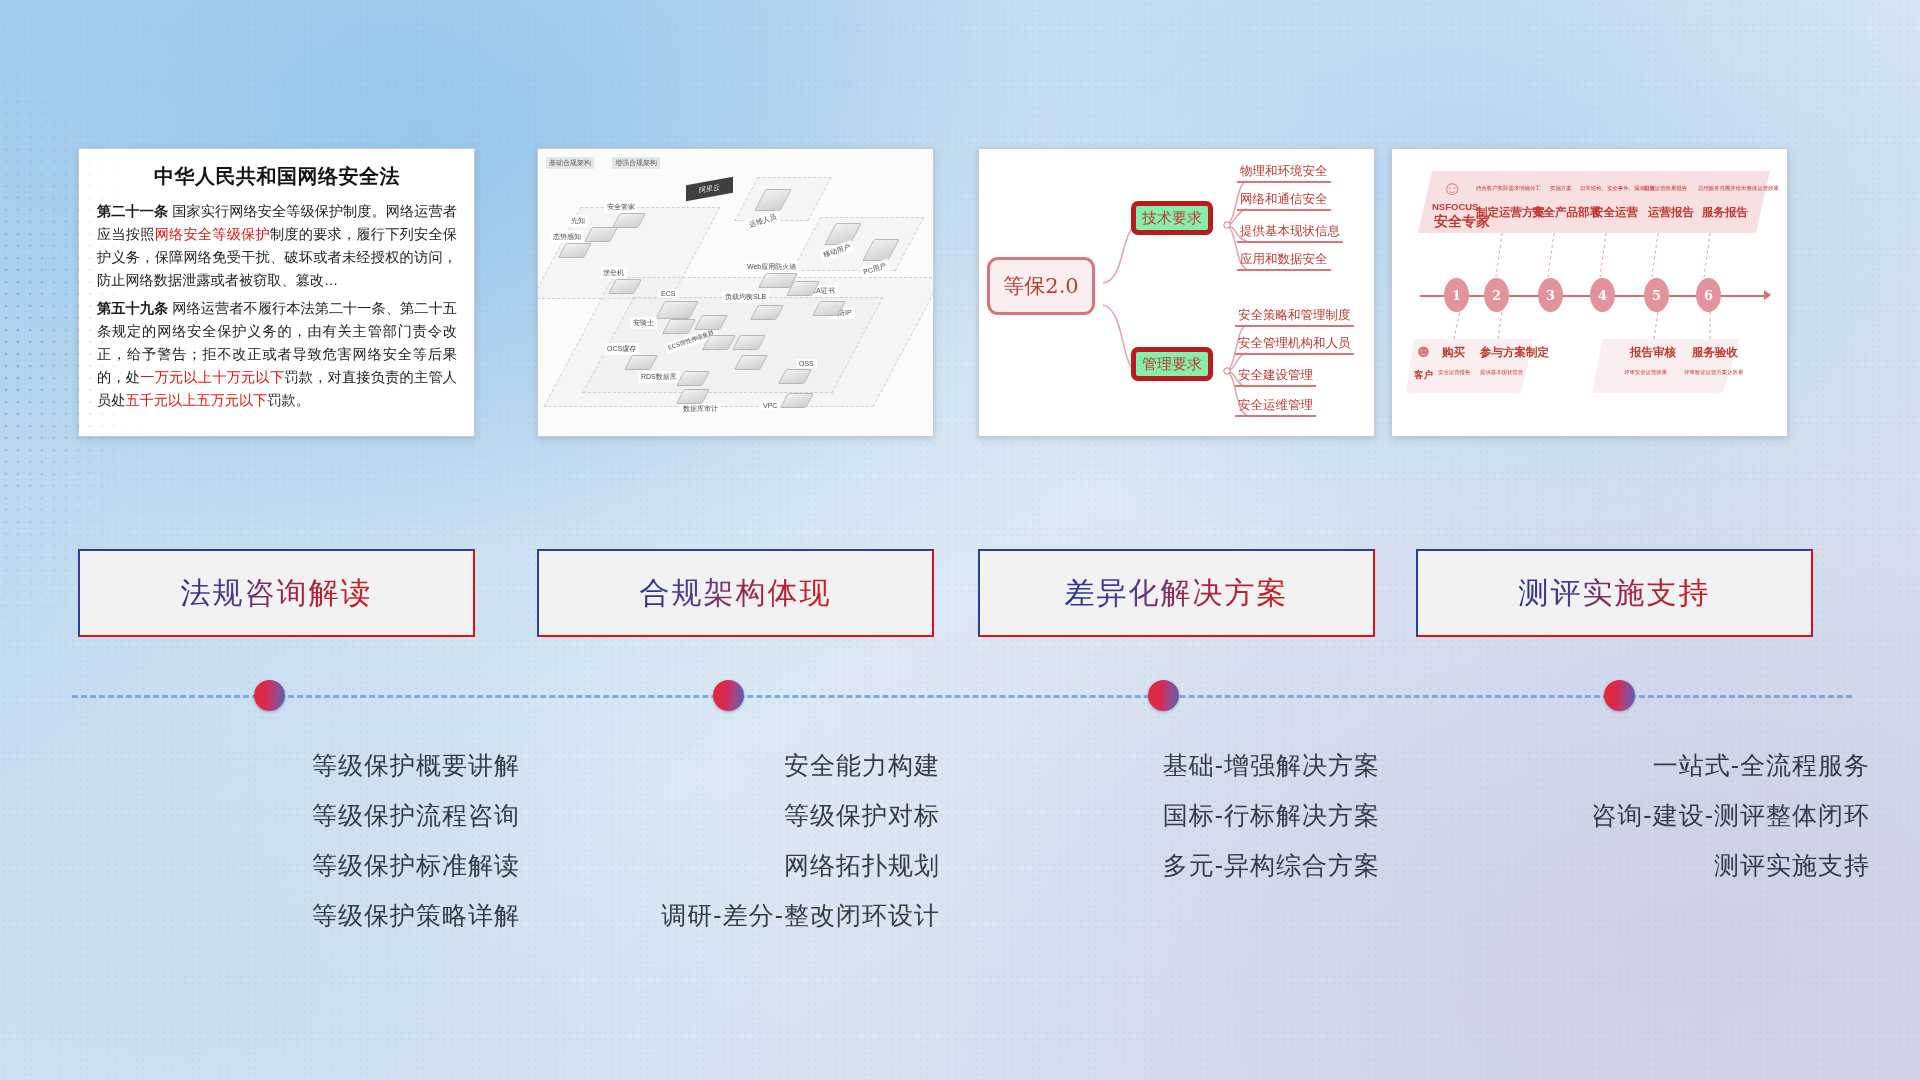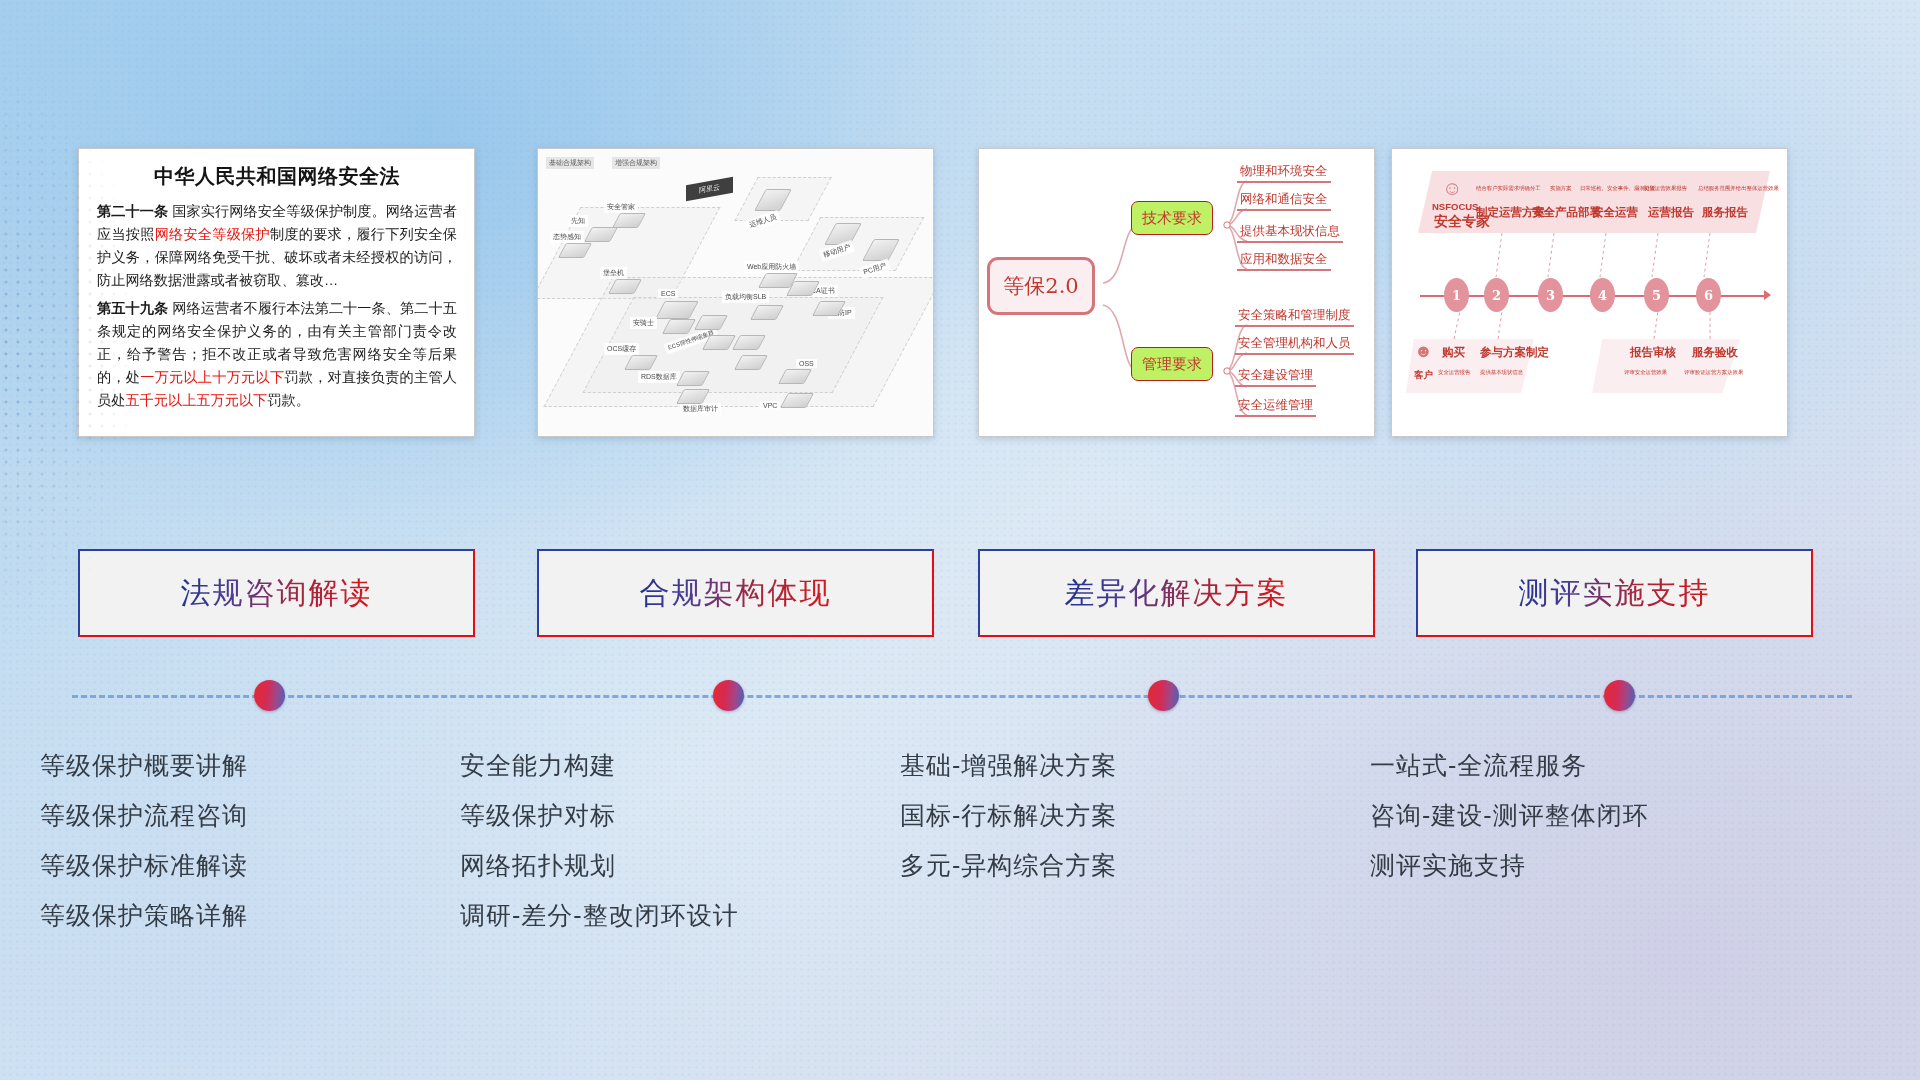--- a/index.html
+++ b/index.html
@@ -121,23 +121,23 @@
     border-radius: 11px;
     background: #fbeef0;
     color: #c0392f;
     font-size: 21px;
     display: flex; align-items: center; justify-content: center;
     font-family: "DejaVu Serif", "Liberation Serif", serif;
   }
   .mm-branch {
     position: absolute;
     width: 82px; height: 34px;
-    border: 1px solid #b91c1c;
+    border: 5px solid #b91c1c;
     border-radius: 7px;
-    background: #bef264;
+    background: #86efac;
     color: #c0392f;
     font-size: 15px;
     display: flex; align-items: center; justify-content: center;
     font-family: "DejaVu Serif", "Liberation Serif", serif;
   }
   .mm-branch.tech { left: 152px; top: 52px; }
   .mm-branch.mgmt { left: 152px; top: 198px; }
   .mm-leaf {
     position: absolute;
     color: #c0392f;
@@ -240,21 +240,21 @@
     background: linear-gradient(95deg, #e22a34 0%, #d62a54 42%, #9a4a8e 72%, #4b62b5 100%);
     box-shadow: 0 1px 3px rgba(40,60,110,0.35);
   }
   .tl-dot.d1 { left: 254px; }
   .tl-dot.d2 { left: 713px; }
   .tl-dot.d3 { left: 1148px; }
   .tl-dot.d4 { left: 1604px; }
 
   
   .cols { position: absolute; left: 0; top: 740px; width: 1920px; height: 250px; }
-  .col { position: absolute; top: 0; text-align: left; }
+  .col { position: absolute; top: 0; text-align: right; }
   .col.k1 { left: 40px;   width: 480px; }
   .col.k2 { left: 460px;  width: 480px; }
   .col.k3 { left: 900px;  width: 480px; }
   .col.k4 { left: 1370px; width: 500px; }
   .col-item {
     font-size: 25px;
     line-height: 50px;
     color: #333b45;
     letter-spacing: 1px;
     white-space: nowrap;

